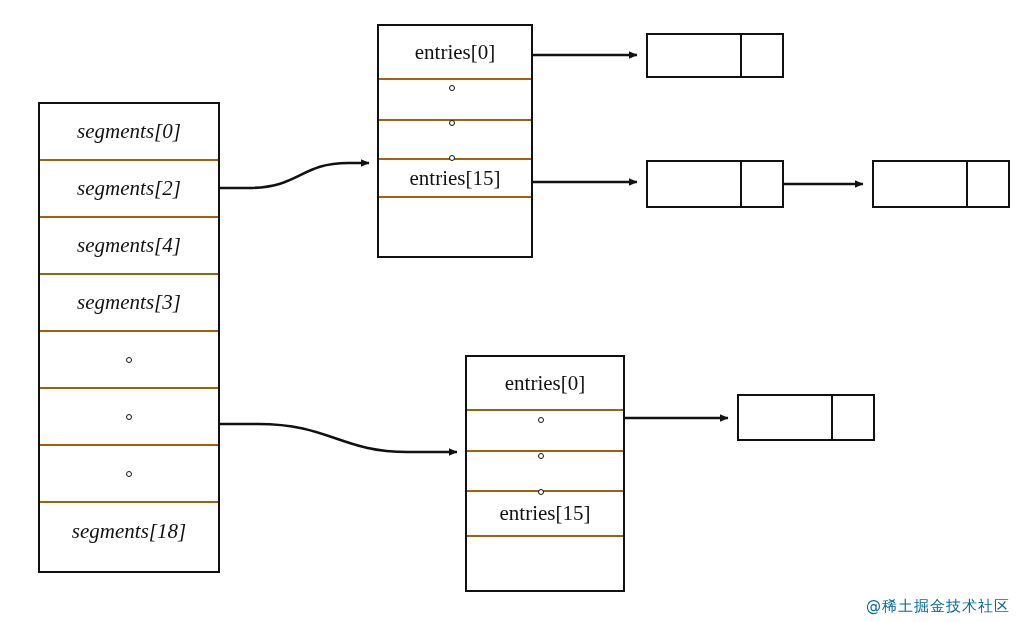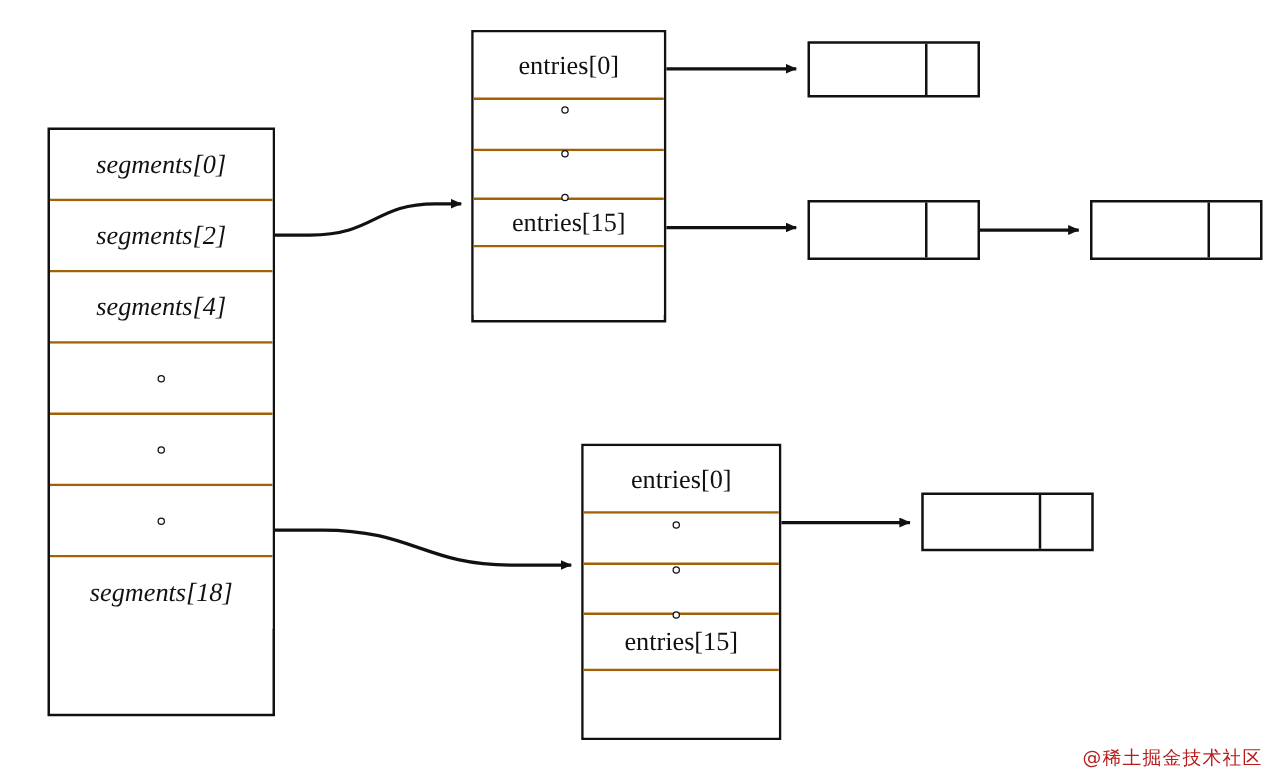--- a/index.html
+++ b/index.html
@@ -102,21 +102,21 @@
   #node-c { left: 872px; top: 160px; width: 138px; height: 48px; }
   #node-c .node-data { width: 94px; }
   #node-d { left: 737px; top: 394px; width: 138px; height: 47px; }
   #node-d .node-data { width: 94px; }
   
   #watermark {
     position: absolute;
     right: 14px;
     bottom: 6px;
     font-size: 15px;
-    color: #b91c1c;
+    color: #0369a1;
     font-family: "DejaVu Sans", sans-serif;
     white-space: nowrap;
     letter-spacing: 1px;
   }
 </style>
 </head>
 <body>
 
 <div id="canvas">
 
@@ -143,20 +143,23 @@
   <div class="array-box" id="segments-array">
     <div class="cell">
       <span class="cell-label">segments[0]</span>
     </div>
     <div class="cell">
       <span class="cell-label">segments[2]</span>
     </div>
     <div class="cell">
       <span class="cell-label">segments[4]</span>
     </div>
+    <div class="cell">
+      <span class="cell-label">segments[3]</span>
+    </div>
     <div class="cell dot-cell">
       <span class="dot"></span>
     </div>
     <div class="cell dot-cell">
       <span class="dot"></span>
     </div>
     <div class="cell dot-cell">
       <span class="dot"></span>
     </div>
     <div class="cell last">

